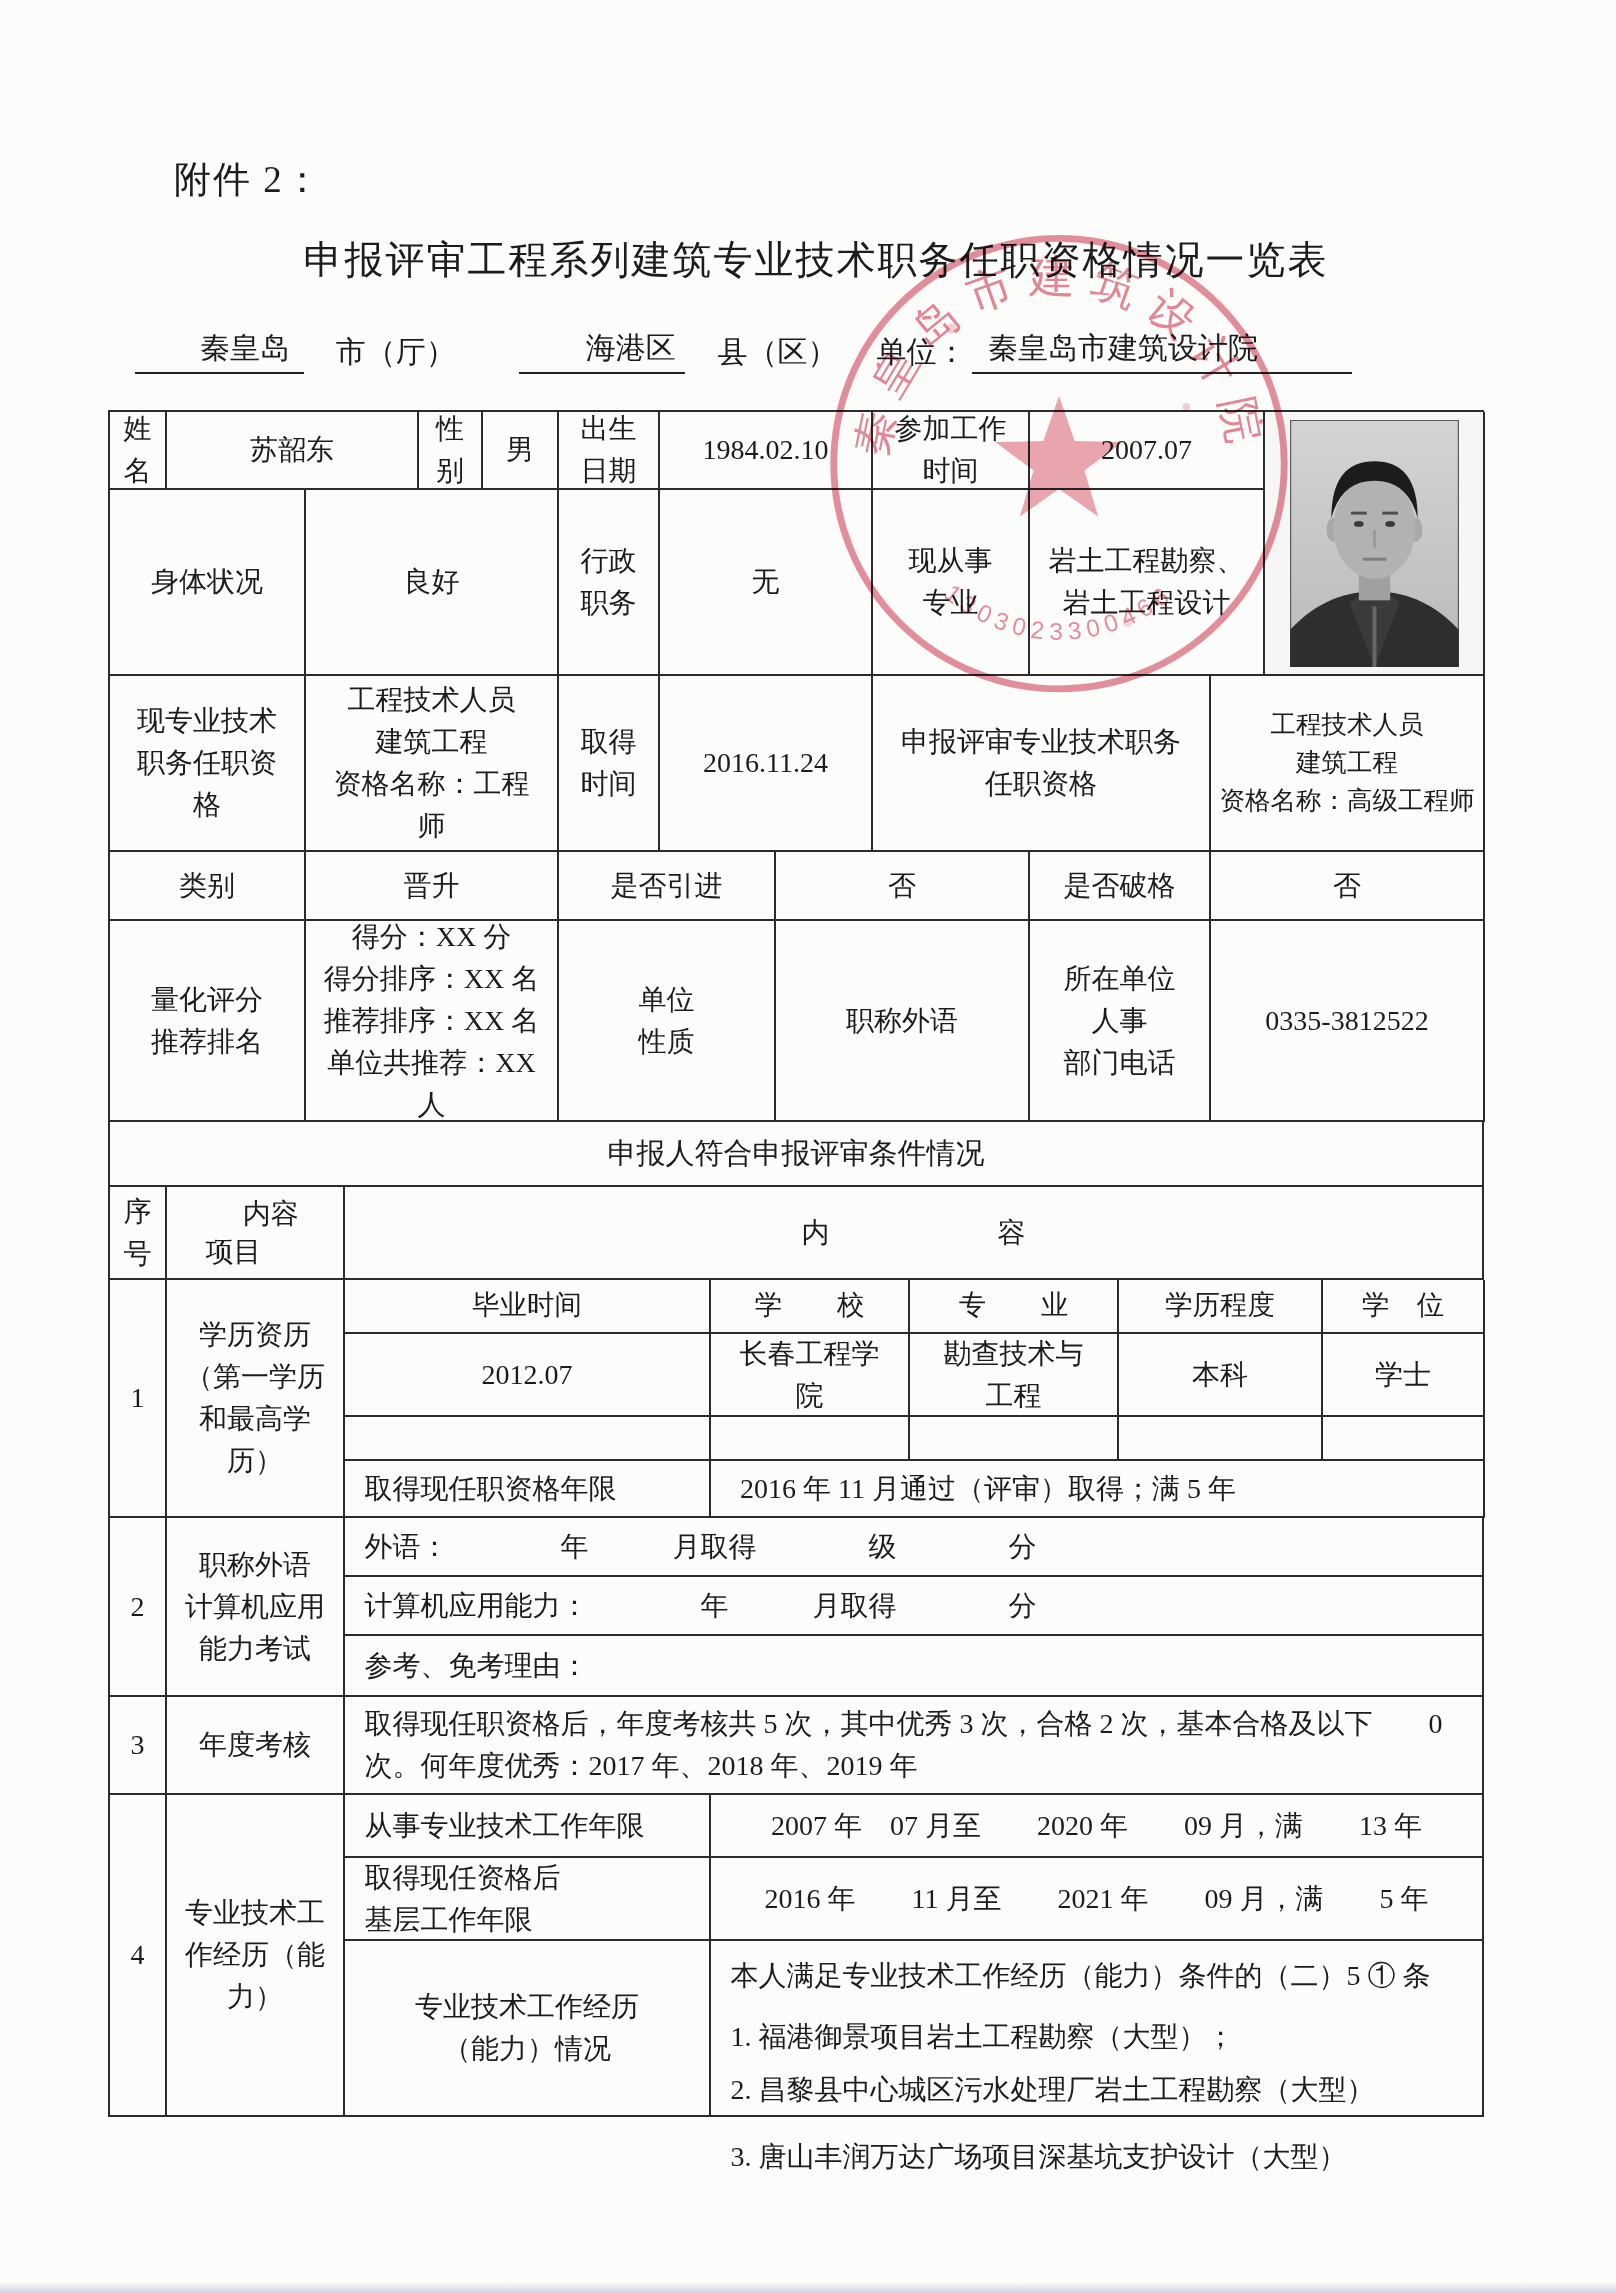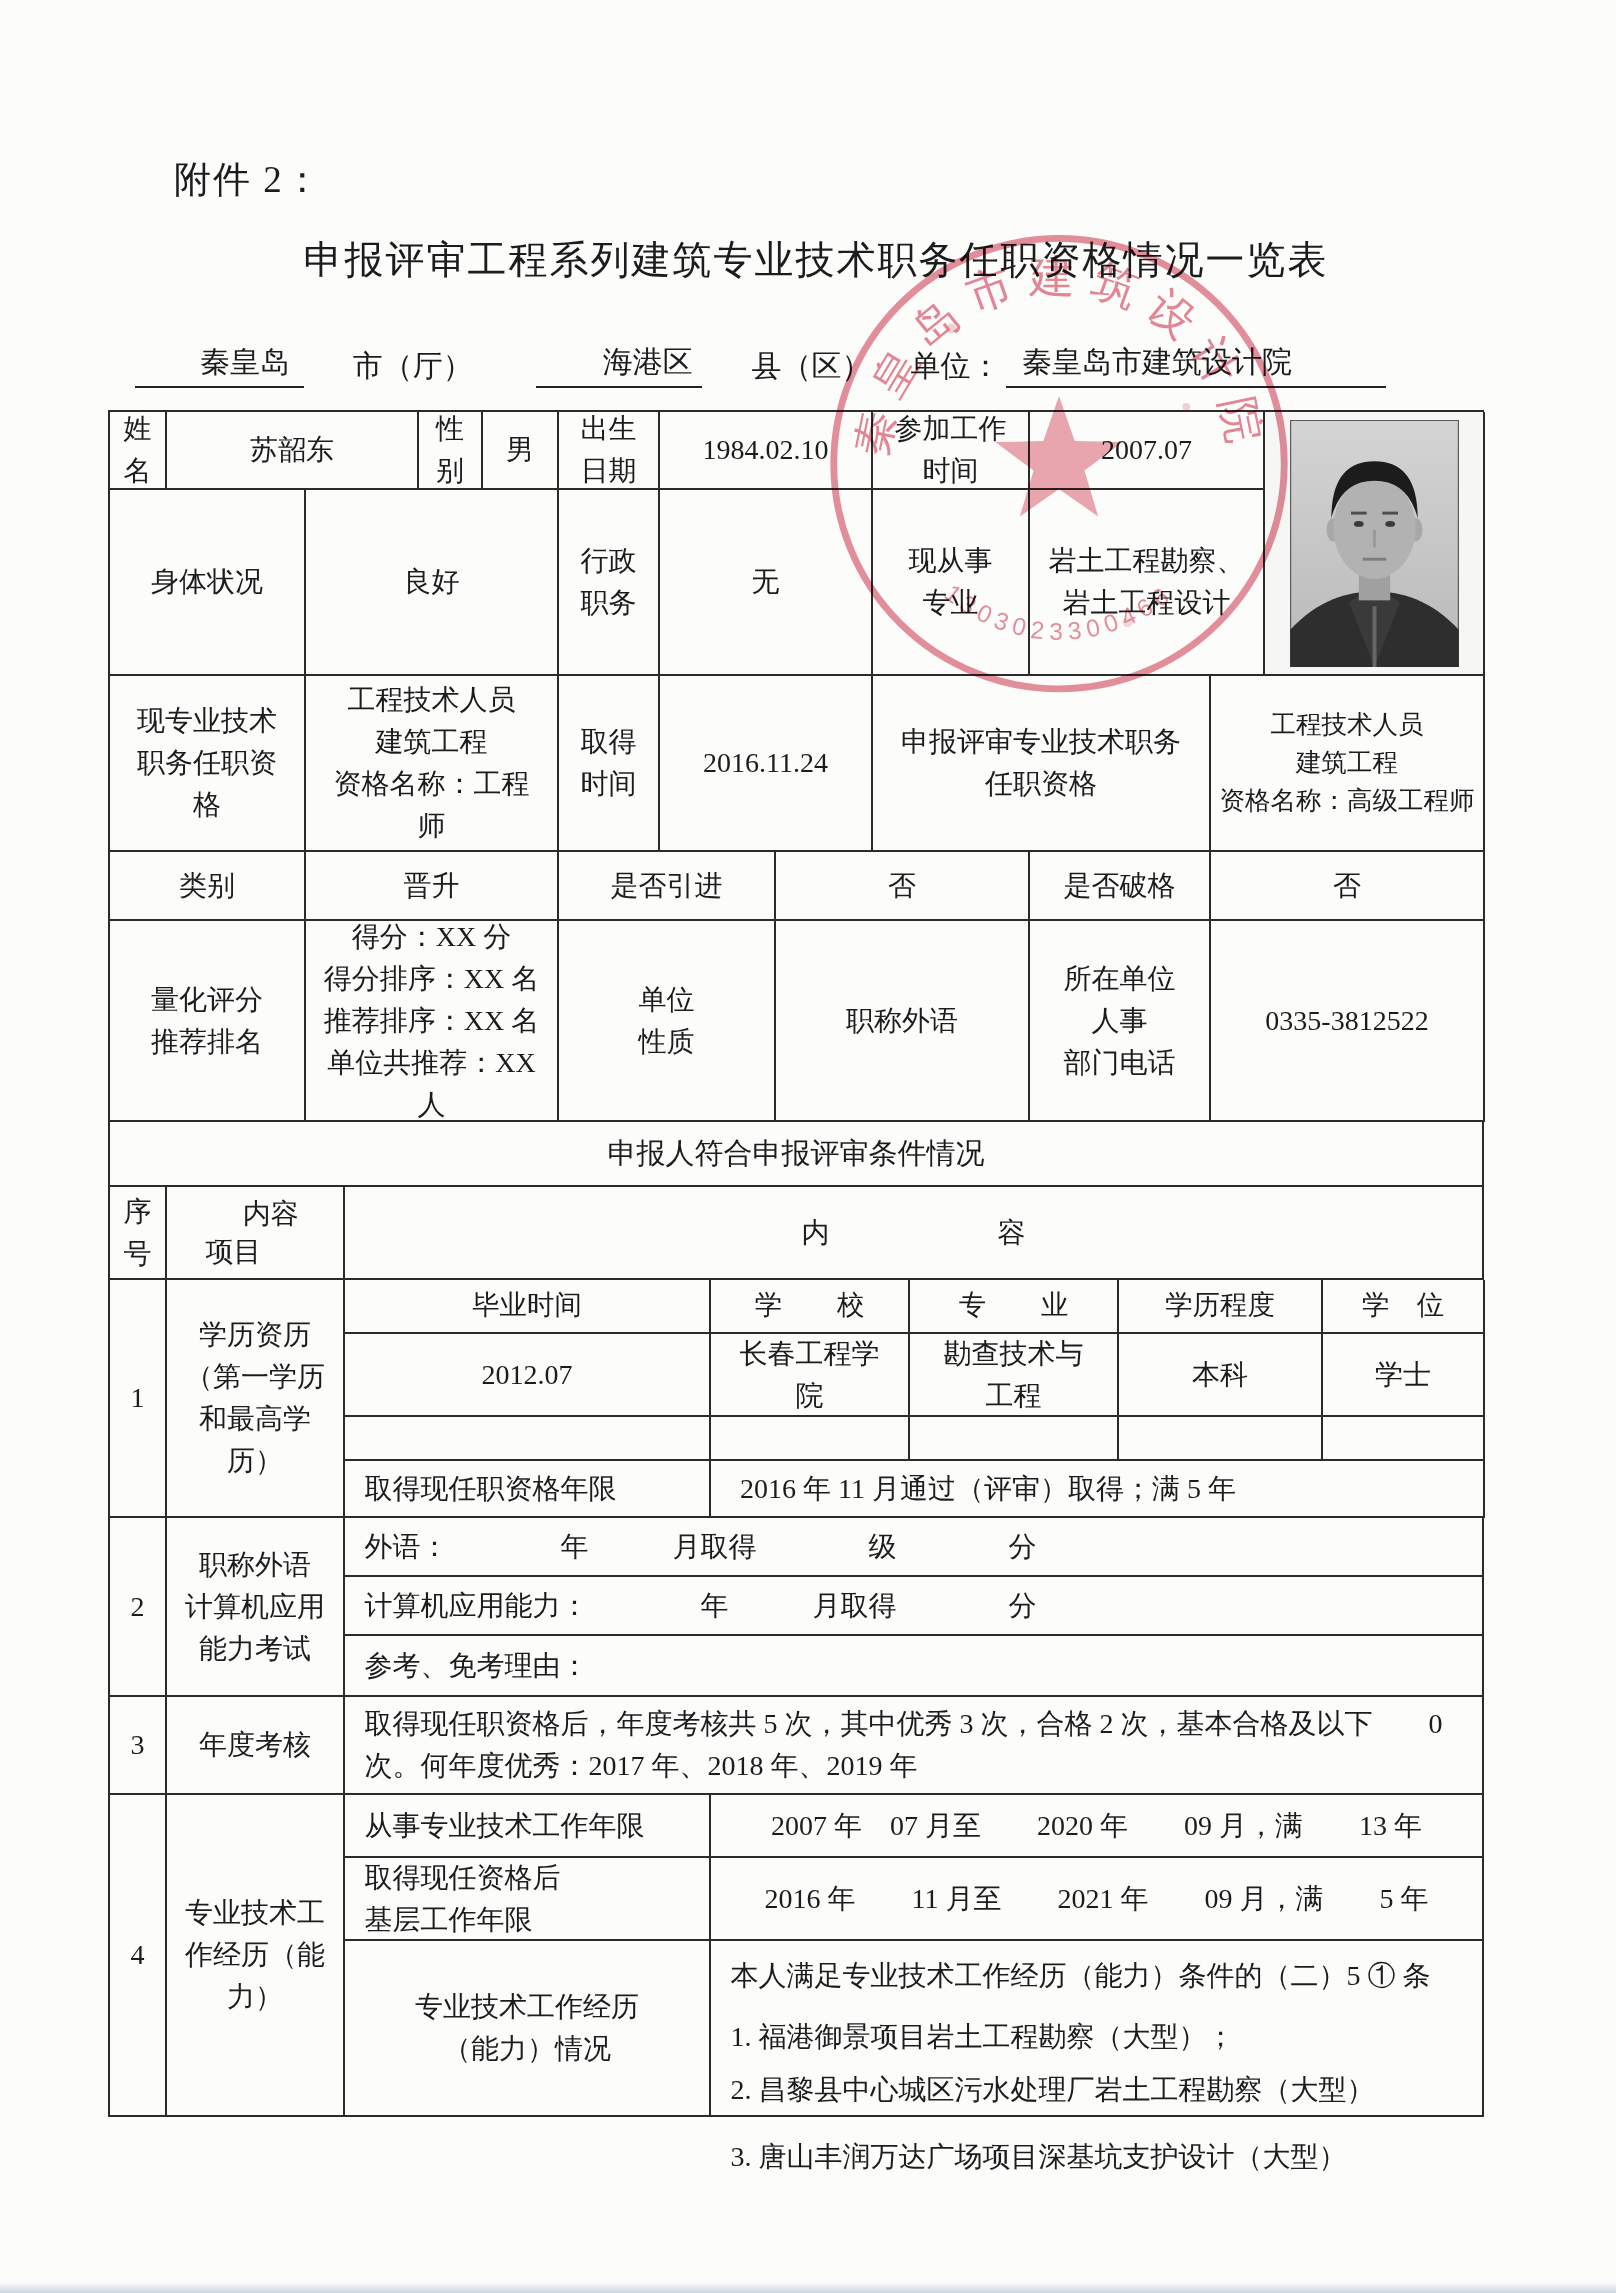--- a/index.html
+++ b/index.html
@@ -1,25 +1,25 @@
 <!DOCTYPE html>
 <html><head>
 <meta charset="utf-8">
 <style>
   html,body{margin:0;padding:0;background:#ffffff;}
   .page{position:relative;width:1616px;height:2294px;background:#fcfcfb;overflow:hidden;
         font-family:"Liberation Serif","DejaVu Serif",serif;color:#1c1c1c;}
   .attach{position:absolute;left:174px;top:155px;font-size:37px;letter-spacing:2px;}
   .title{position:absolute;left:8px;top:233px;width:100%;text-align:center;font-size:39px;letter-spacing:2px;font-weight:500;}
-  .region{position:absolute;left:135px;top:339px;width:1353px;display:flex;align-items:flex-end;font-size:30px;white-space:nowrap;}
+  .region{position:absolute;left:135px;top:325px;width:1353px;display:flex;align-items:flex-end;font-size:30px;white-space:nowrap;}
   .region span{display:inline-block;line-height:1.5;}
   .u{border-bottom:2.9px solid #222;}
   .pad-city{padding:0 13.7px 2px 65px;}
   .pad-district{padding:0 9.8px 2px 67px;margin-left:63px;}
-  .mls{margin-left:49px;text-align:center;}
+  .mls{margin-left:32px;text-align:center;}
   .mlu{margin-left:39px;}
   .pad-unit{padding:0 94px 2px 15.7px;margin-left:5.9px;}
   .sheet{position:absolute;left:108px;top:410px;width:1374px;border-left:2.9px solid #2b2b2b;border-top:2.9px solid #2b2b2b;}
   .ga,.gb,.gc{display:grid;}
   .ga{grid-template-columns:57px 139px 113px 64px 76px 101px 116px 97px 157px 181px 54px 220px;
       grid-template-rows:78px 186px 176px 69px 201px;}
   .gb{grid-template-columns:1374px;grid-template-rows:65px;}
   .gh{display:grid;grid-template-columns:57px 178px 1139px;grid-template-rows:93px;}
   .g1{display:grid;grid-template-columns:57px 178px 366px 199px 209px 204px 162px;grid-template-rows:54px 83px 44px 57px;}
   .g2{display:grid;grid-template-columns:57px 178px 1139px;grid-template-rows:59px 59px 61px;}

